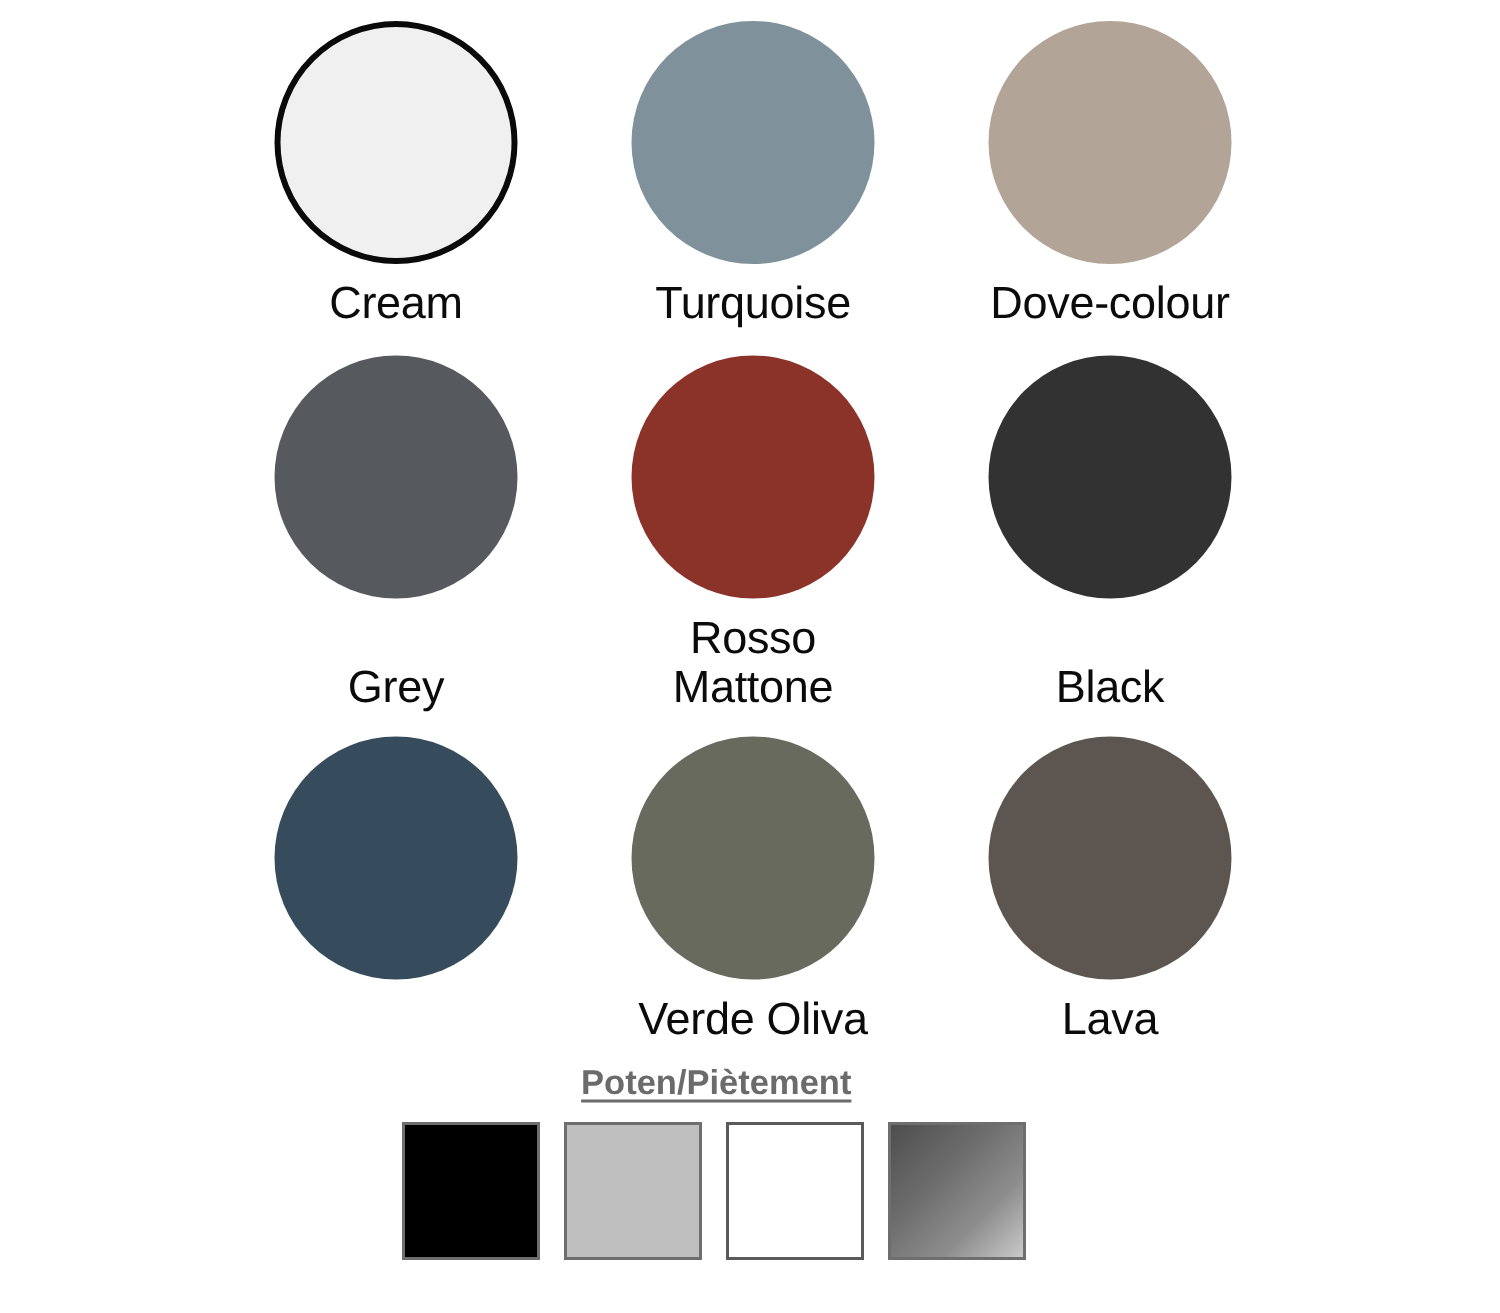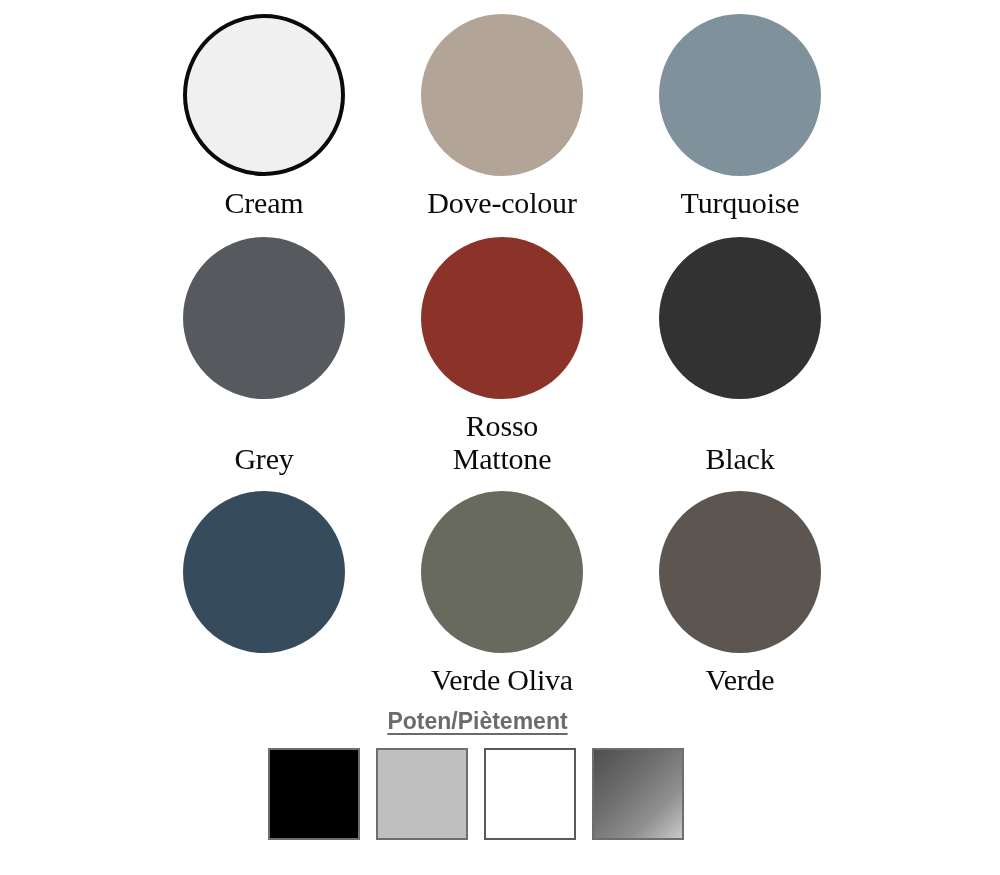--- a/index.html
+++ b/index.html
@@ -49,21 +49,20 @@
   }
 
   .swatch-label {
     margin-top: 11px;
     font-size: 30px;
     line-height: 1.08;
     letter-spacing: -0.2px;
     text-align: center;
     color: #0b0b0b;
     white-space: pre-line;
-    font-family: Liberation Serif, serif;
   }
 
   
   .swatch.row-1 { margin-bottom: 18px; }
   .swatch.row-2 { margin-bottom: 16px; justify-content: space-between; }
 
   
   .base-section {
     position: absolute;
     left: 0;
@@ -103,27 +102,27 @@
 <div id="palette">
 
   <div class="swatch-grid">
 
     <div class="swatch row-1">
       <div class="swatch-dot" style="background: rgb(240, 240, 240); border: 4px solid rgb(10, 10, 10);"></div>
       <div class="swatch-label">Cream</div>
     </div>
 
     <div class="swatch row-1">
-      <div class="swatch-dot" style="background: rgb(178, 164, 150);"></div>
-      <div class="swatch-label">Dove-colour</div>
+      <div class="swatch-dot" style="background: rgb(127, 146, 155);"></div>
+      <div class="swatch-label">Turquoise</div>
     </div>
 
     <div class="swatch row-1">
-      <div class="swatch-dot" style="background: rgb(127, 146, 155);"></div>
-      <div class="swatch-label">Turquoise</div>
+      <div class="swatch-dot" style="background: rgb(178, 164, 150);"></div>
+      <div class="swatch-label">Dove-colour</div>
     </div>
 
     <div class="swatch row-2">
       <div class="swatch-dot" style="background: rgb(86, 90, 94);"></div>
       <div class="swatch-label">Grey</div>
     </div>
 
     <div class="swatch row-2">
       <div class="swatch-dot" style="background: rgb(139, 51, 40);"></div>
       <div class="swatch-label">Rosso
@@ -139,21 +138,21 @@
       <div class="swatch-dot" style="background: rgb(54, 76, 92);"></div>
     </div>
 
     <div class="swatch row-3">
       <div class="swatch-dot" style="background: rgb(103, 106, 93);"></div>
       <div class="swatch-label">Verde Oliva</div>
     </div>
 
     <div class="swatch row-3">
       <div class="swatch-dot" style="background: rgb(93, 85, 80);"></div>
-      <div class="swatch-label">Verde</div>
+      <div class="swatch-label">Lava</div>
     </div>
 
   </div>
 
   <div class="base-section">
     <div class="base-heading" style="color: rgb(107, 107, 107);">Poten/Piètement</div>
     <div class="base-row">
       <div class="base-chip" style="background: rgb(0, 0, 0); border-color: rgb(110, 110, 110);"></div>
       <div class="base-chip" style="background: rgb(191, 191, 191); border-color: rgb(110, 110, 110);"></div>
       <div class="base-chip" style="background: rgb(255, 255, 255); border-color: rgb(90, 90, 90);"></div>

